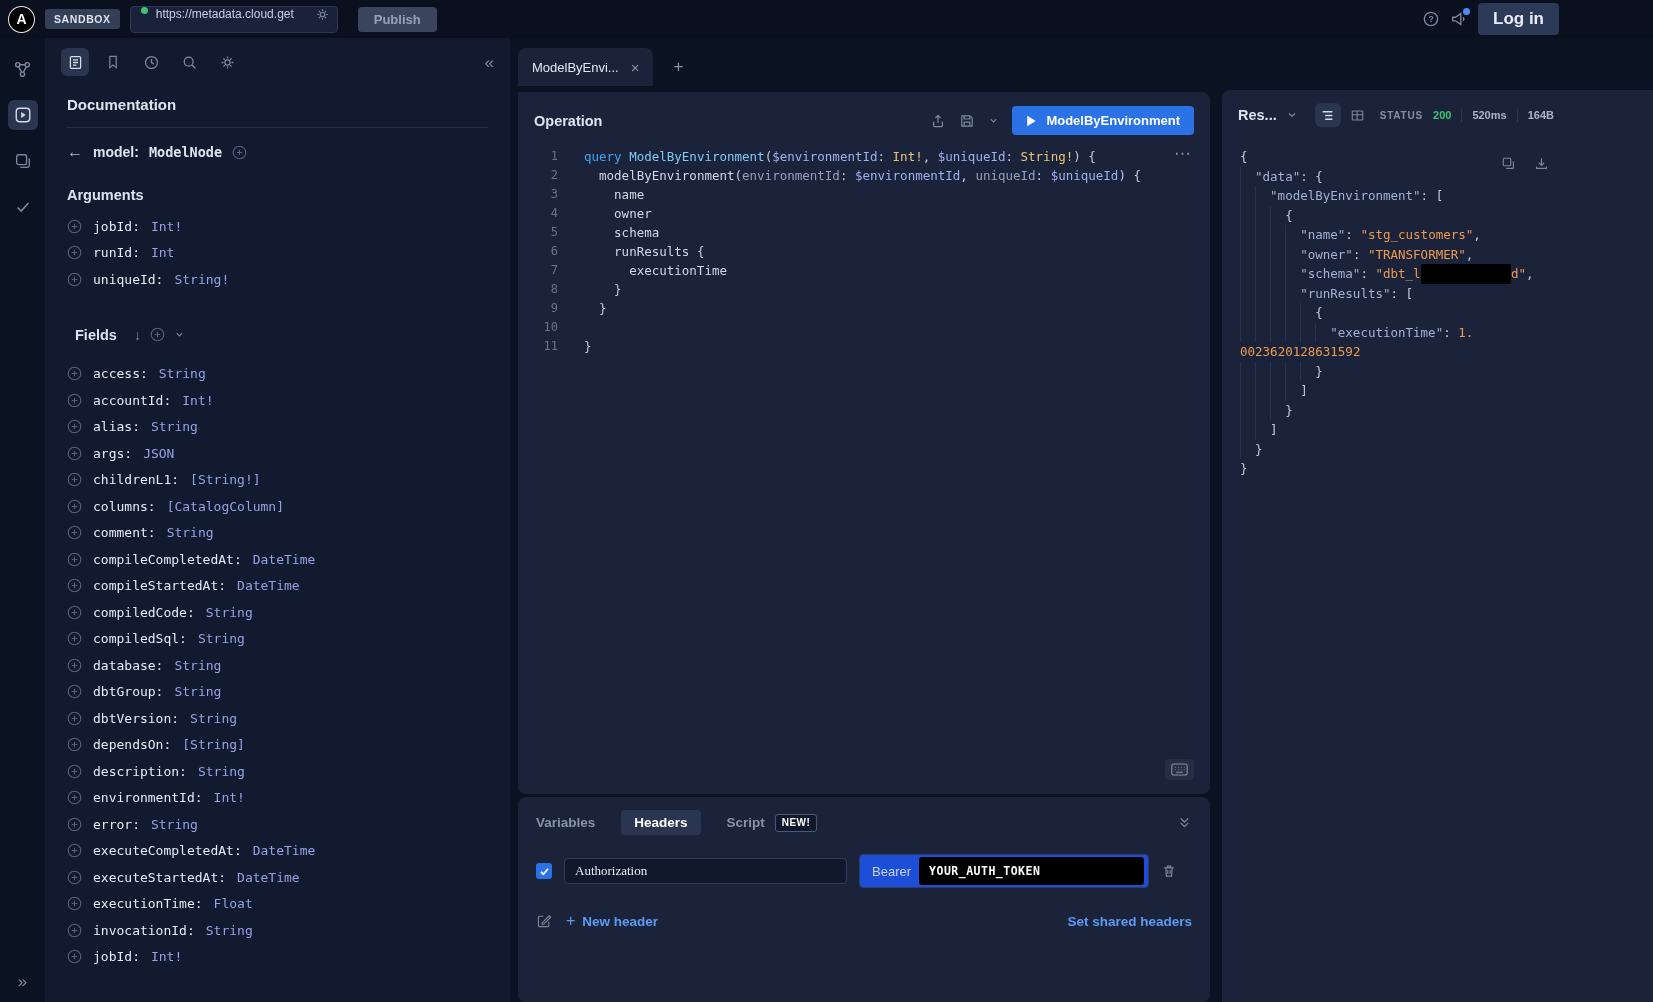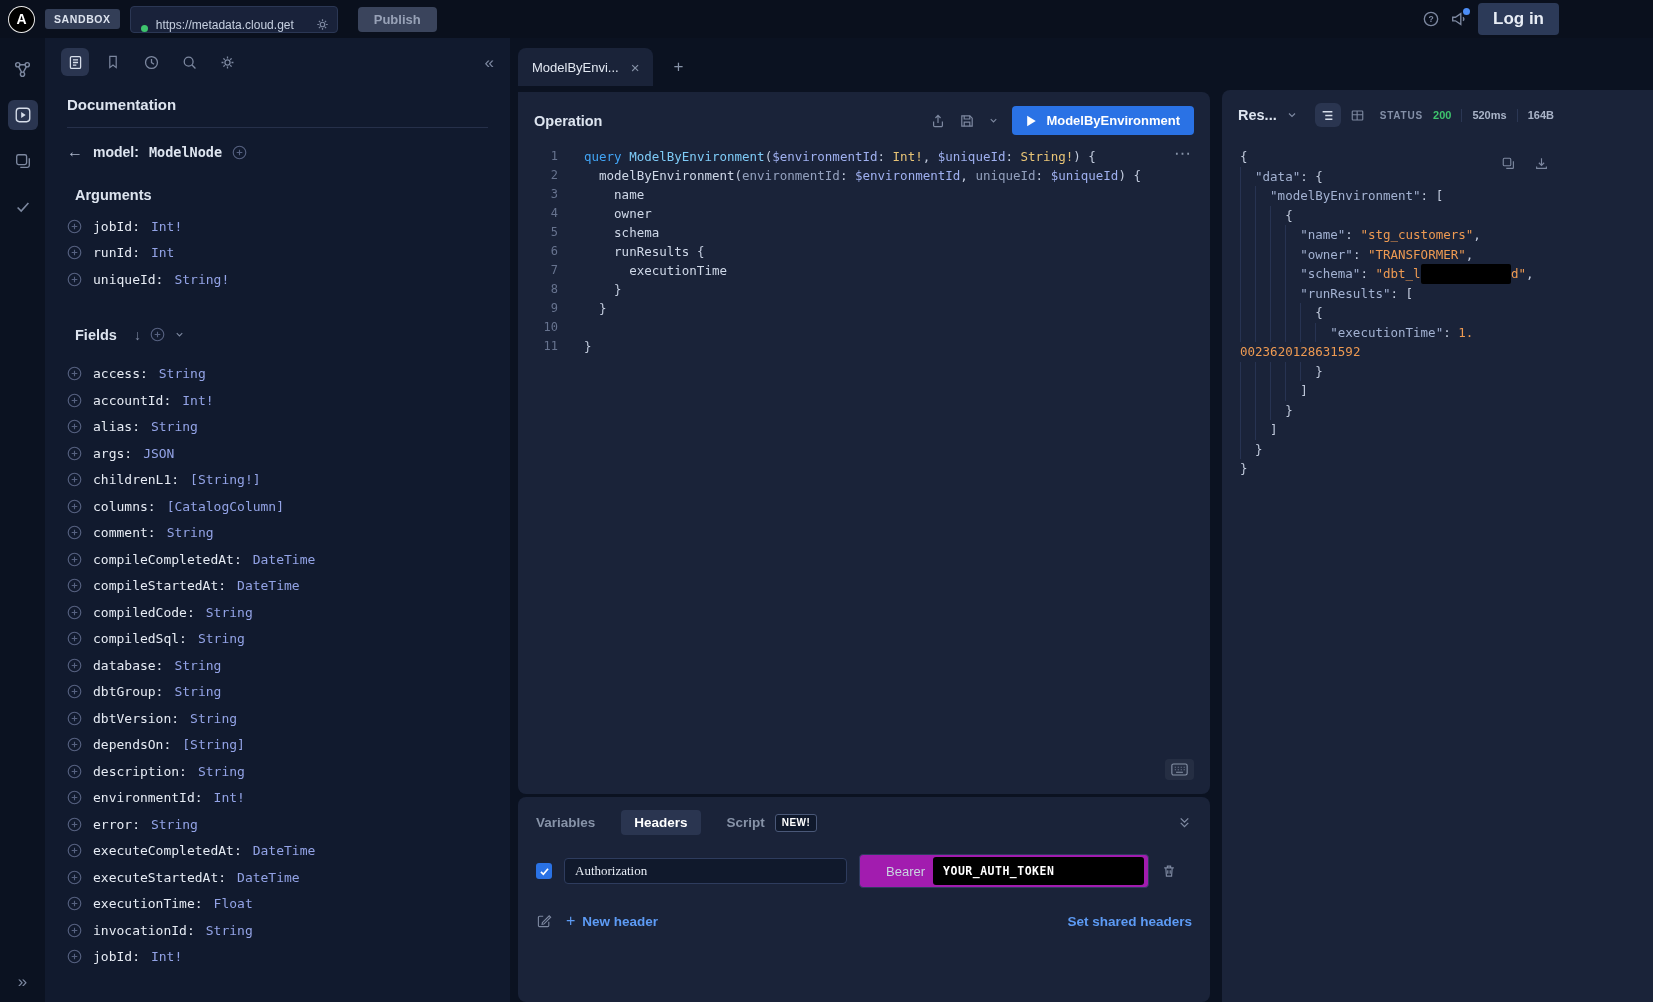--- a/index.html
+++ b/index.html
@@ -9,21 +9,21 @@
   .mono{font-family:"DejaVu Sans Mono",monospace}
   svg{display:block}
   .icon{color:#7d88a0;flex:none}
   .icon-btn{display:grid;place-items:center;width:28px;height:28px;border-radius:6px;color:#7d88a0;cursor:pointer}
   .icon-btn.active{background:#2a3550;color:#d7deea}
 
   
   .topbar{position:absolute;top:0;left:0;right:0;height:38px;background:#0a101d;display:flex;align-items:center;gap:10px;padding:0 94px 0 8px}
   .logo{width:27px;height:27px;border-radius:50%;background:#000;border:1.5px solid rgba(255,255,255,.9);display:grid;place-items:center;font-weight:700;font-size:14px;color:#fff;flex:none;cursor:pointer}
   .chip{background:#333e57;color:#dde3ee;font-size:10.5px;font-weight:700;letter-spacing:.6px;padding:4px 9px;border-radius:3px}
-  .urlbox{display:flex;align-items:flex-end;gap:8px;background:#19223a;border:1px solid #2b3754;border-radius:4px;height:27px;padding:0 7px 0 10px;width:208px}
+  .urlbox{display:flex;align-items:flex-start;gap:8px;background:#19223a;border:1px solid #2b3754;border-radius:4px;height:27px;padding:0 7px 0 10px;width:208px}
   .dot{width:7px;height:7px;border-radius:50%;background:var(--c-status_ok,#3ec46d);flex:none}
   .url{font-size:12px;color:#c6d0e0;white-space:nowrap;overflow:hidden;flex:1}
   .btn-publish{background:#3a445c;color:#98a2b7;font-size:13px;font-weight:600;padding:5px 16px;border-radius:4px;margin-left:10px;cursor:default}
   .tb-spacer{flex:1}
   .bell-wrap{position:relative}
   .notif-dot{position:absolute;top:-2px;right:-2px;width:7px;height:7px;border-radius:50%;background:#4c8df5}
   .btn-login{background:#2c3a58;color:#e8edf5;font-size:17px;font-weight:600;padding:6px 15px;border-radius:4px;cursor:pointer}
 
   
   .rail{position:absolute;top:38px;left:0;width:45px;bottom:0;background:#0b1221;display:flex;flex-direction:column;align-items:center;padding:16px 0 12px;gap:16px}
@@ -34,21 +34,21 @@
   
   .docs{position:absolute;top:38px;left:45px;width:465px;bottom:0;background:#111a2e;overflow:hidden}
   .docs-toolbar{display:flex;align-items:center;gap:10px;padding:10px 16px 6px}
   .docs-toolbar .spacer{flex:1}
   .docs-body{padding:8px 22px 0}
   .docs-title{font-size:15px;font-weight:700;padding:6px 0 14px;border-bottom:1px solid #26304a}
   .breadcrumb{display:flex;align-items:center;gap:10px;padding:15px 0 2px}
   .bc-back{font-size:16px;color:#aeb8cc;cursor:pointer}
   .bc-label{font-weight:700;font-size:14px}
   .bc-type{font-weight:700;font-size:13.5px}
-  .section-title{font-weight:700;font-size:14.5px;margin:24px 8px 10px}
+  .section-title{font-weight:700;font-size:14.5px;margin:24px 0 10px}
   .fields-head{display:flex;align-items:center;gap:9px;margin:26px 0 10px}
   .fields-head .section-title{margin:8px}
   .sort-glyph{color:#7d88a0;font-size:14px;cursor:pointer}
   .doc-row{display:flex;align-items:center;gap:11px;height:26.5px;font-family:"DejaVu Sans Mono",monospace;font-size:13px;cursor:pointer}
   .doc-name{color:#e6ebf4}
   .doc-type{color:#93a3e6}
   .cplus{color:#566180;cursor:pointer;flex:none}
 
   
   .main-tabbar{position:absolute;top:48px;left:518px;width:692px;height:38px;display:flex;align-items:stretch;gap:12px}
@@ -82,21 +82,21 @@
   .req-card{position:absolute;top:797px;left:518px;width:692px;height:205px;background:#1a2339;border-radius:8px;overflow:hidden}
   .req-tabs{display:flex;align-items:center;gap:26px;padding:13px 18px 10px}
   .req-tab{font-size:13.5px;color:#8793a8;font-weight:600;cursor:pointer}
   .req-tab.active{background:#2a3550;color:#fff;padding:5px 13px;border-radius:4px}
   .script-wrap{display:flex;align-items:center;gap:10px}
   .badge-new{font-size:10px;font-weight:700;color:#fff;background:#10192c;border:1px solid #4a5878;border-radius:3px;padding:2.5px 6px;letter-spacing:.4px}
   .req-collapse{margin-left:auto}
   .header-row{display:flex;align-items:center;gap:12px;padding:9px 18px}
   .checkbox{width:16px;height:16px;border-radius:3px;background:var(--c-accent,#2a72e5);display:grid;place-items:center;cursor:pointer;flex:none}
   .key-input{width:283px;height:26px;background:#10192c;border:1px solid #2e3c5e;border-radius:4px;color:#e8edf5;padding:8px 10px;font-size:13px;font-family:Liberation Serif, serif;outline:none}
-  .value-field{width:290px;height:34px;background:#a21caf;border:1px solid #2e3c5e;border-radius:4px;display:flex;align-items:center;gap:8px;padding:0 4px 0 26px;cursor:text}
+  .value-field{width:290px;height:34px;background:#1d4ed8;border:1px solid #2e3c5e;border-radius:4px;display:flex;align-items:center;gap:8px;padding:0 4px 0 12px;cursor:text}
   .value-prefix{font-size:13px;color:#c9d3e0;flex:none}
   .token-pill{flex:1;background:#000;color:#fff;font-family:"DejaVu Sans Mono",monospace;font-weight:700;font-size:11.5px;letter-spacing:.5px;padding:7px 10px;border-radius:3px;white-space:nowrap;overflow:hidden}
   .req-footer{display:flex;align-items:center;gap:14px;padding:16px 18px}
   .link-btn{display:flex;align-items:center;gap:7px;color:var(--c-link,#5d9bf5);font-weight:600;font-size:13.5px;cursor:pointer}
   .plus-glyph{font-size:16px;font-weight:400;line-height:1}
   .req-footer .spacer{flex:1}
 
   
   .resp-card{position:absolute;top:90px;left:1222px;right:0;bottom:0;background:#1a2339;border-radius:8px 0 0 0}
   .resp-head{display:flex;align-items:center;gap:9px;padding:13px 100px 8px 16px}

